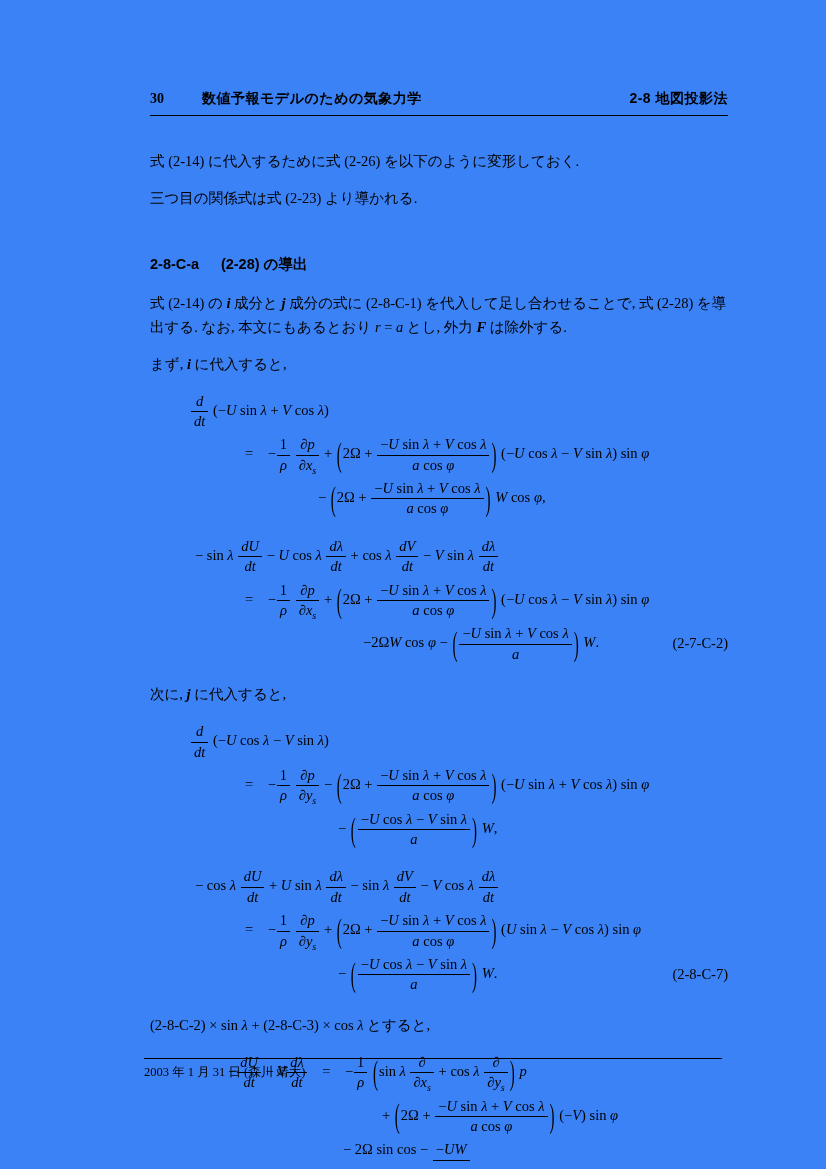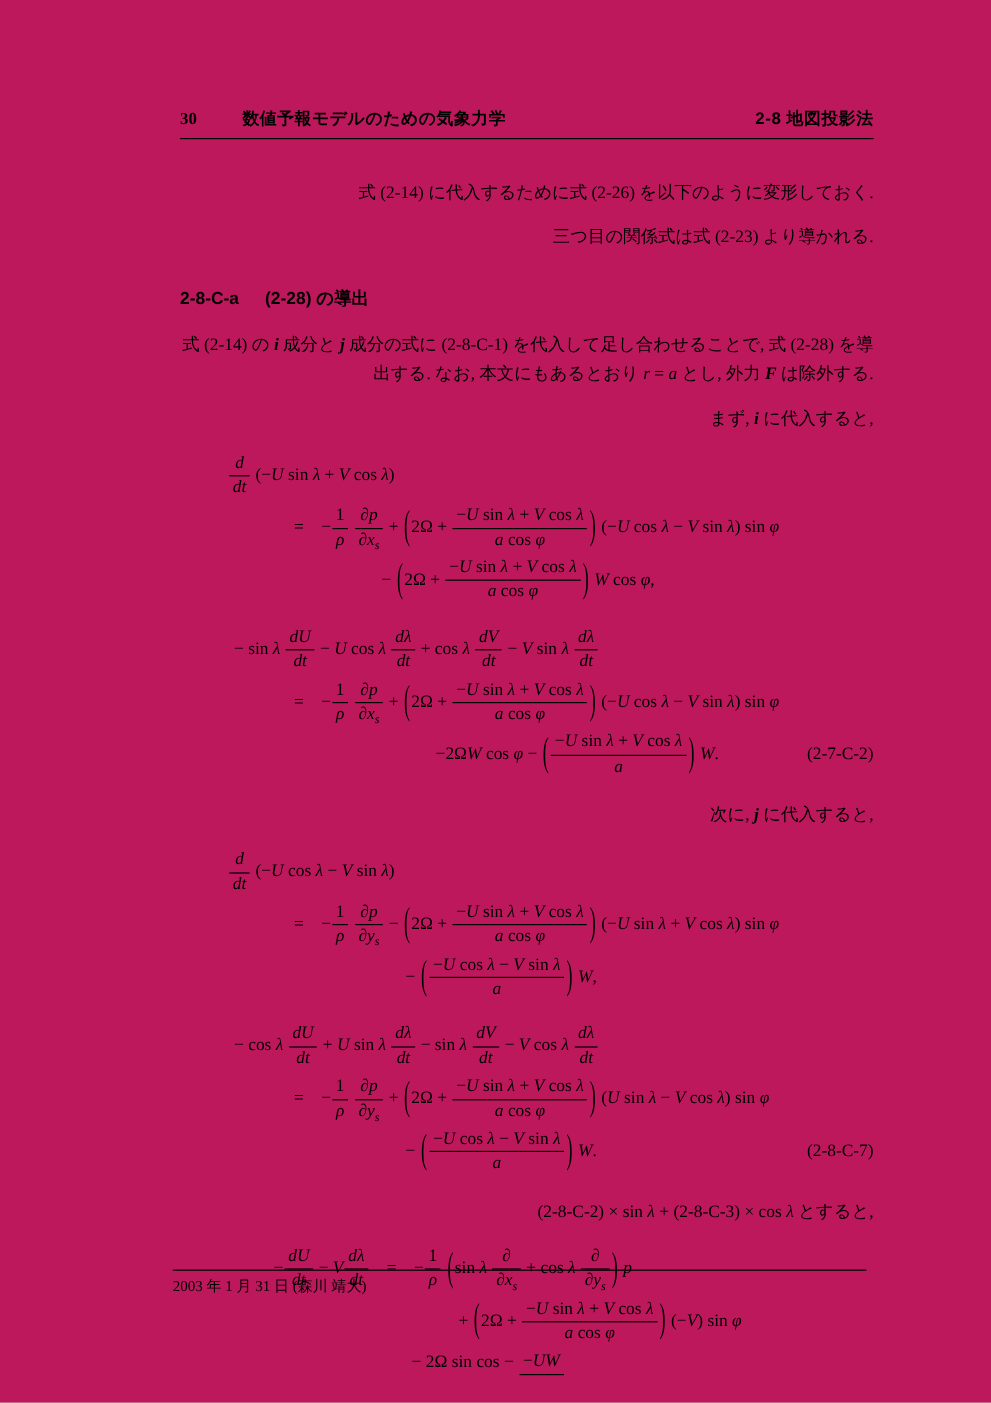--- a/index.html
+++ b/index.html
@@ -1,36 +1,36 @@
 <!DOCTYPE html>
 <html><head>
 <meta charset="utf-8">
 <style>
   html,body{margin:0;padding:0;background:#e8e8e8;}
   .page{
-    width:826px;height:1169px;background:#be185d;position:relative;
+    width:826px;height:1169px;background:#3b82f6;position:relative;
     font-family:"Liberation Serif","DejaVu Serif",serif;color:#000;
     overflow:hidden;margin:0 auto;
   }
   .content{position:absolute;left:150px;top:90px;width:578px;}
   
   .pg-header{
     display:flex;align-items:baseline;
     border-bottom:1.5px solid #000;padding-bottom:7px;
     font-weight:bold;font-size:14px;
     font-family:"Liberation Sans","DejaVu Sans",sans-serif;
   }
   .pg-num{margin-right:38px;font-family:"Liberation Serif","DejaVu Serif",serif;}
   .doc-title{letter-spacing:.5px;text-align:center;}
   .sec-title{margin-left:auto;letter-spacing:.5px;}
   
   .body-flow{margin-top:34px;font-size:14.5px;line-height:1.65;}
-  .para{margin:13px 0;text-align:right;}
+  .para{margin:13px 0;}
   .heading{
-    margin:27px 0 15px;font-weight:bold;font-size:14.5px;
+    margin:42px 0 15px;font-weight:bold;font-size:14.5px;
     font-family:"Liberation Sans","DejaVu Sans",sans-serif;
   }
   
   .eq{margin:16px 0 20px;}
   .eqline{position:relative;margin:6px 0;line-height:1.2;white-space:nowrap;}
   .math{display:inline-block;vertical-align:middle;}
   .eqtag{position:absolute;right:0;top:50%;transform:translateY(-50%);}
   .fr{display:inline-block;vertical-align:middle;text-align:center;padding:0 1px;}
   .fr .nu{display:block;border-bottom:1px solid #000;padding:0 3px 1px;line-height:1.2;}
   .fr .de{display:block;padding:1px 3px 0;line-height:1.2;}

